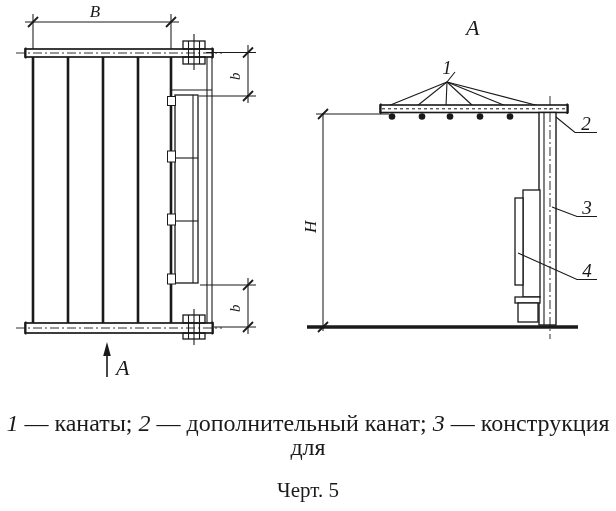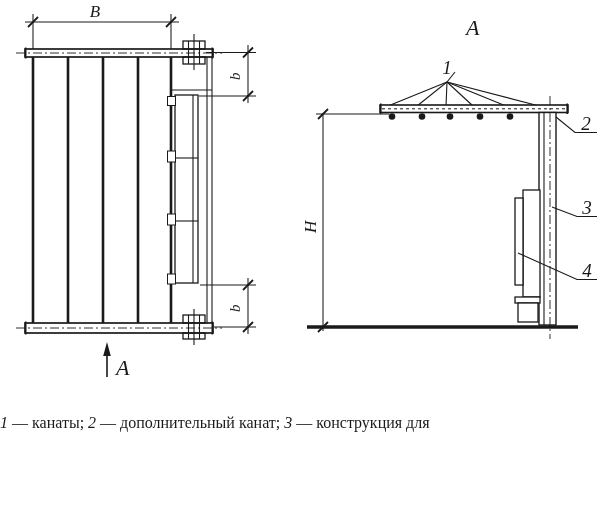--- a/index.html
+++ b/index.html
@@ -12,22 +12,22 @@
   .rope{stroke-width:2.6;}
   .dim{stroke-width:1.05;fill:none;}
   .tick{stroke-width:1.8;}
   .cl{stroke-width:0.9;stroke-dasharray:9 3 2 3;fill:none;}
   .dots{stroke-width:1;stroke-dasharray:3 3;}
   .wfill{fill:#ffffff;}
   .nofill{fill:none;}
   .ground{stroke-width:3.6;}
   text{fill:#1a1a1a;font-family:"Liberation Serif", serif;font-style:italic;}
   .t17{font-size:17px;} .t15{font-size:15px;} .t19{font-size:19px;} .t22{font-size:22px;}
-  .caption{position:absolute;left:0;top:411px;width:616px;
-           font-size:16px;line-height:24px;font-style:normal;}
+  .caption{position:absolute;left:0;top:411px;width:616px;text-align:center;
+           font-size:24px;line-height:24px;font-style:normal;}
   .caption .it{font-style:italic;}
   .fignum{position:absolute;left:0;top:478px;width:616px;text-align:center;font-size:21px;}
 </style>
 </head>
 <body>
 
 <div class="page">
 
 <svg width="616" height="405" viewBox="0 0 616 405">
 
@@ -187,14 +187,15 @@
       <polyline class="thin" points="518,253 577,279.5 597,279.5"></polyline>
       <text class="t19" x="587" y="277" text-anchor="middle">4</text>
     </g>
   </g>
 </svg>
 
 <div class="caption">
   <div><span class="it">1</span><span> — канаты; </span><span class="it">2</span><span> — дополнительный канат; </span><span class="it">3</span><span> — конструкция для</span></div>
 </div>
 
+<div class="fignum">Черт. 5</div>
 
 </div>
 
 </body></html>

